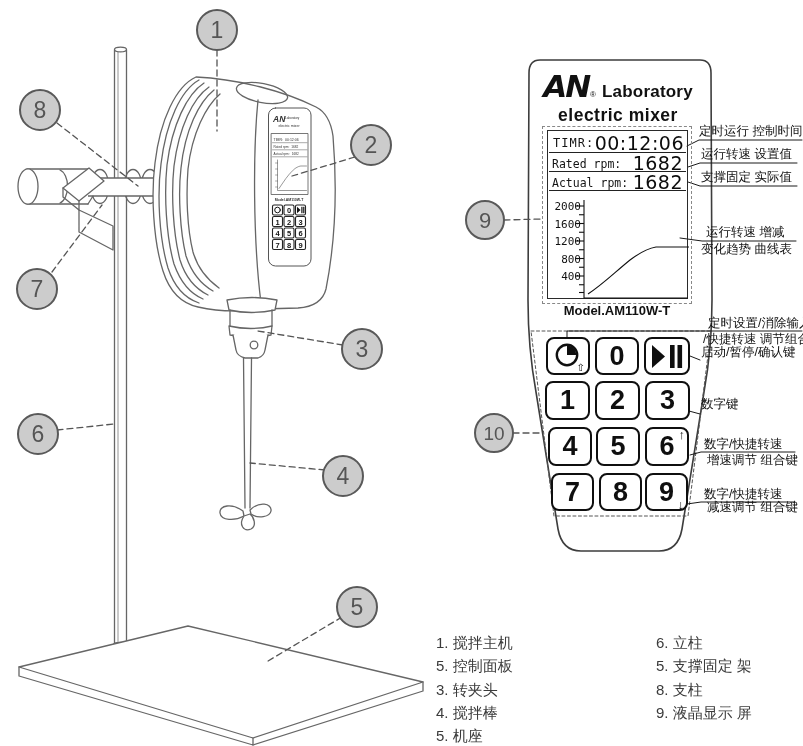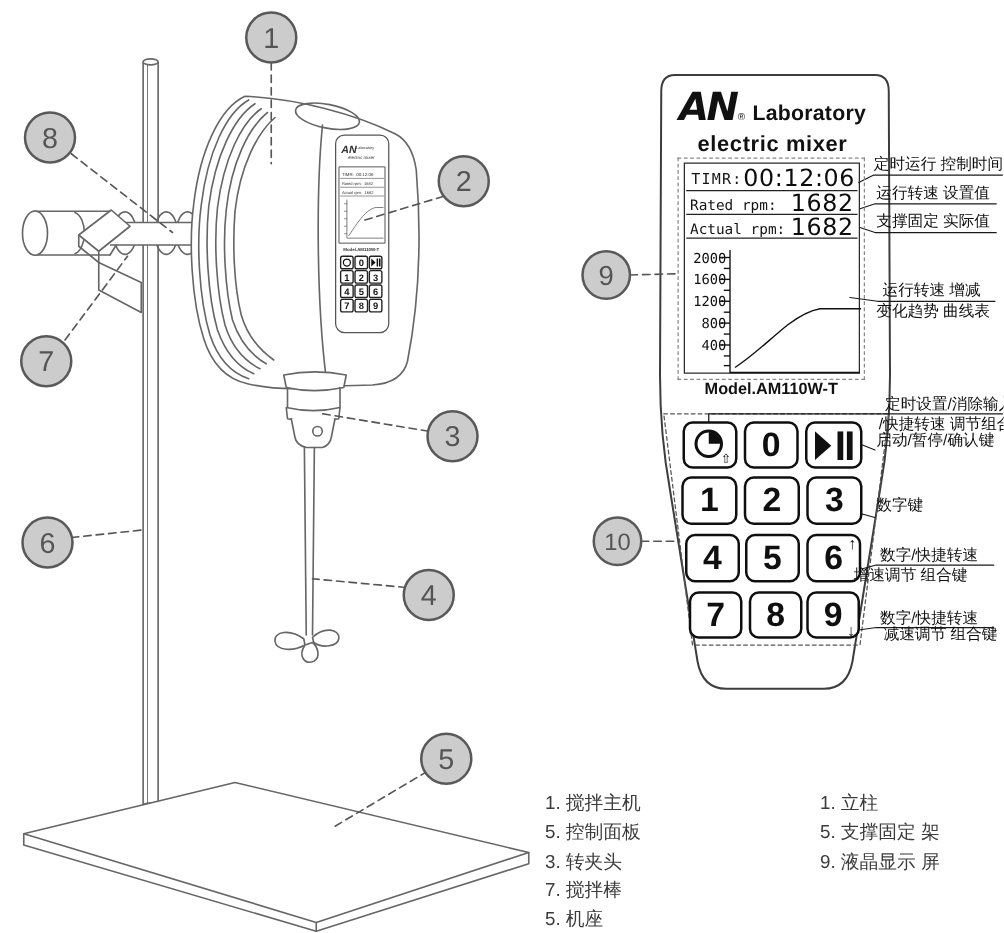--- a/index.html
+++ b/index.html
@@ -342,30 +342,31 @@
 <div class="ann" style="left:699px;top:125px">定时运行 控制时间</div>
 <div class="ann" style="left:701px;top:148px">运行转速 设置值</div>
 <div class="ann" style="left:701px;top:171px">支撑固定 实际值</div>
 <div class="ann" style="left:706px;top:226px">运行转速 增减</div>
 <div class="ann" style="left:701px;top:243px">变化趋势 曲线表</div>
 <div class="ann" style="left:708px;top:317px">定时设置/消除输入/</div>
 <div class="ann" style="left:703px;top:333px">/快捷转速 调节组合键</div>
 <div class="ann" style="left:701px;top:346px">启动/暂停/确认键</div>
 <div class="ann" style="left:701px;top:398px">数字键</div>
 <div class="ann" style="left:704px;top:438px">数字/快捷转速</div>
-<div class="ann" style="left:683px;top:454px">增速调节 组合键</div>
+<div class="ann" style="left:707px;top:454px">增速调节 组合键</div>
 <div class="ann" style="left:704px;top:488px">数字/快捷转速</div>
 <div class="ann" style="left:707px;top:501px">减速调节 组合键</div>
 
 <div class="legend" style="left:436px;top:631px">
   <div>1. 搅拌主机</div>
   <div>5. 控制面板</div>
   <div>3. 转夹头</div>
-  <div>7. 搅拌棒</div>
+  <div>4. 搅拌棒</div>
   <div>5. 机座</div>
 </div>
 <div class="legend" style="left:656px;top:631px">
-  <div>1. 立柱</div>
+  <div>6. 立柱</div>
   <div>5. 支撑固定 架</div>
+  <div>8. 支柱</div>
   <div>9. 液晶显示 屏</div>
 </div>
 
 </div>
 
 </body></html>

